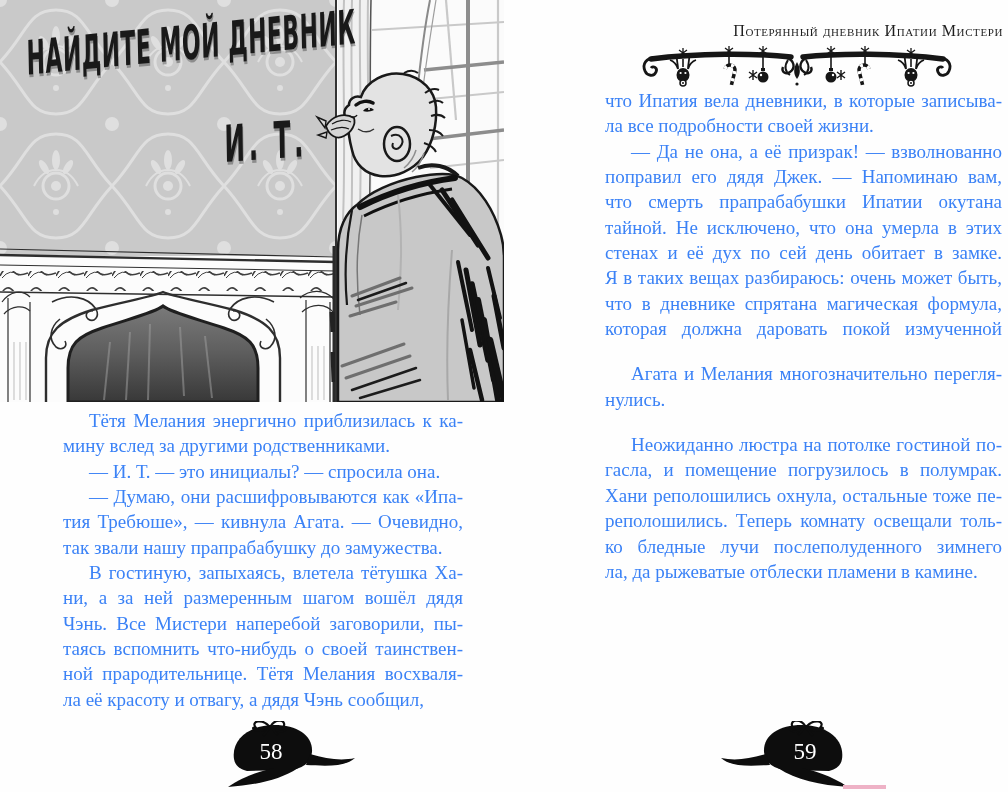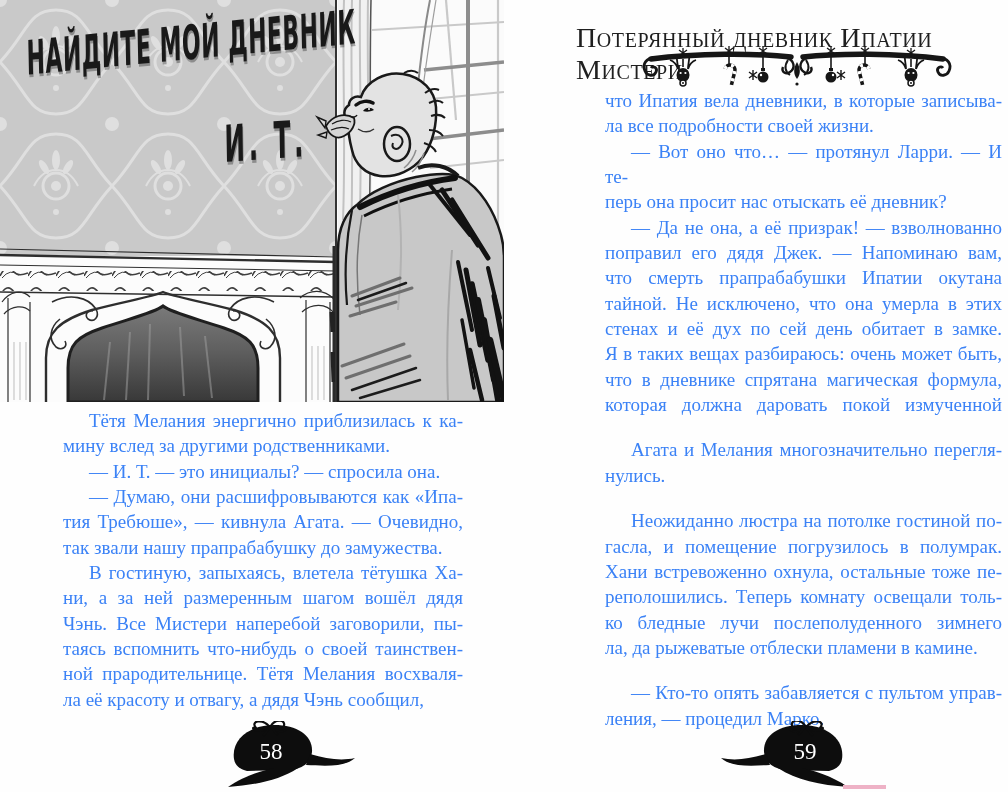--- a/index.html
+++ b/index.html
@@ -15,22 +15,22 @@
   
   .body-text{position:absolute;font-size:19px;line-height:25.35px;color:#3b82f6;}
   .body-text-left{left:63px;top:408px;width:400px;}
   .body-text-right{left:605px;top:88px;width:397px;}
   .para{margin:0;}
   .para.gap{margin-top:20px;}
   .line{text-align:justify;text-align-last:justify;}
   .line.last{text-align-last:left;}
   .line.indent{text-indent:26px;}
   
-  .running-title{position:absolute;left:576px;top:22px;width:398px;text-align:left;
-                 font-variant:small-caps;font-size:28px;letter-spacing:.6px;color:#1f1f1f;}
+  .running-title{position:absolute;left:605px;top:22px;width:398px;text-align:right;
+                 font-variant:small-caps;font-size:16px;letter-spacing:.6px;color:#1f1f1f;}
   .ornament{position:absolute;left:637px;top:46px;width:320px;height:46px;}
   
   .hat{position:absolute;width:130px;height:68px;}
   .hat-left{left:226px;top:721px;}
   .hat-right{left:720px;top:721px;}
   .hat-num{font-family:"Liberation Serif",serif;font-size:23px;fill:#ffffff;}
   
   .pink-mark{position:absolute;left:843px;top:785px;width:43px;height:3.5px;background:#eeb2c6;}
 </style>
 </head>
@@ -328,48 +328,40 @@
         </g>
       </svg>
     </div>
 
     <div class="body-text body-text-right">
         <div class="para">
           <div class="line">что Ипатия вела дневники, в которые записыва-</div>
           <div class="line last">ла все подробности своей жизни.</div>
         </div>
         <div class="para">
-          <div class="line indent">— Вот оно что… — протянул Ларри. — И те-</div>
-          <div class="line last">перь она просит нас отыскать её дневник?</div>
-        </div>
-        <div class="para">
           <div class="line indent">— Да не она, а её призрак! — взволнованно</div>
           <div class="line">поправил его дядя Джек. — Напоминаю вам,</div>
           <div class="line">что смерть прапрабабушки Ипатии окутана</div>
           <div class="line">тайной. Не исключено, что она умерла в этих</div>
           <div class="line">стенах и её дух по сей день обитает в замке.</div>
           <div class="line">Я в таких вещах разбираюсь: очень может быть,</div>
           <div class="line">что в дневнике спрятана магическая формула,</div>
           <div class="line">которая должна даровать покой измученной</div>
         </div>
         <div class="para gap">
           <div class="line indent">Агата и Мелания многозначительно перегля-</div>
           <div class="line last">нулись.</div>
         </div>
         <div class="para gap">
           <div class="line indent">Неожиданно люстра на потолке гостиной по-</div>
           <div class="line">гасла, и помещение погрузилось в полумрак.</div>
-          <div class="line">Хани встревоженно охнула, остальные тоже пе-</div>
+          <div class="line">Хани реполошились охнула, остальные тоже пе-</div>
           <div class="line">реполошились. Теперь комнату освещали толь-</div>
           <div class="line">ко бледные лучи послеполуденного зимнего</div>
           <div class="line last">ла, да рыжеватые отблески пламени в камине.</div>
-        </div>
-        <div class="para gap">
-          <div class="line indent">— Кто-то опять забавляется с пультом управ-</div>
-          <div class="line last">ления, — процедил Марко.</div>
         </div>
       </div>
 
     <div class="hat hat-right">
       <svg width="130" height="68" viewBox="0 0 130 68">
         <g transform="translate(130,0) scale(-1,1)">
           <g fill="#0d0d0d">
             <path d="M8,38 C5,17 25,4 48,4 C72,4 87,15 86,31 C85,41 78,47 66,49 L21,50 C13,48 9,44 8,38 Z"></path>
             <path d="M84,33 C101,38 115,40 129,37 C119,46 101,45 80,44 Z"></path>
             <path d="M72,47 C54,59 30,64 2,66 C20,54 35,50 48,47 Z"></path>

